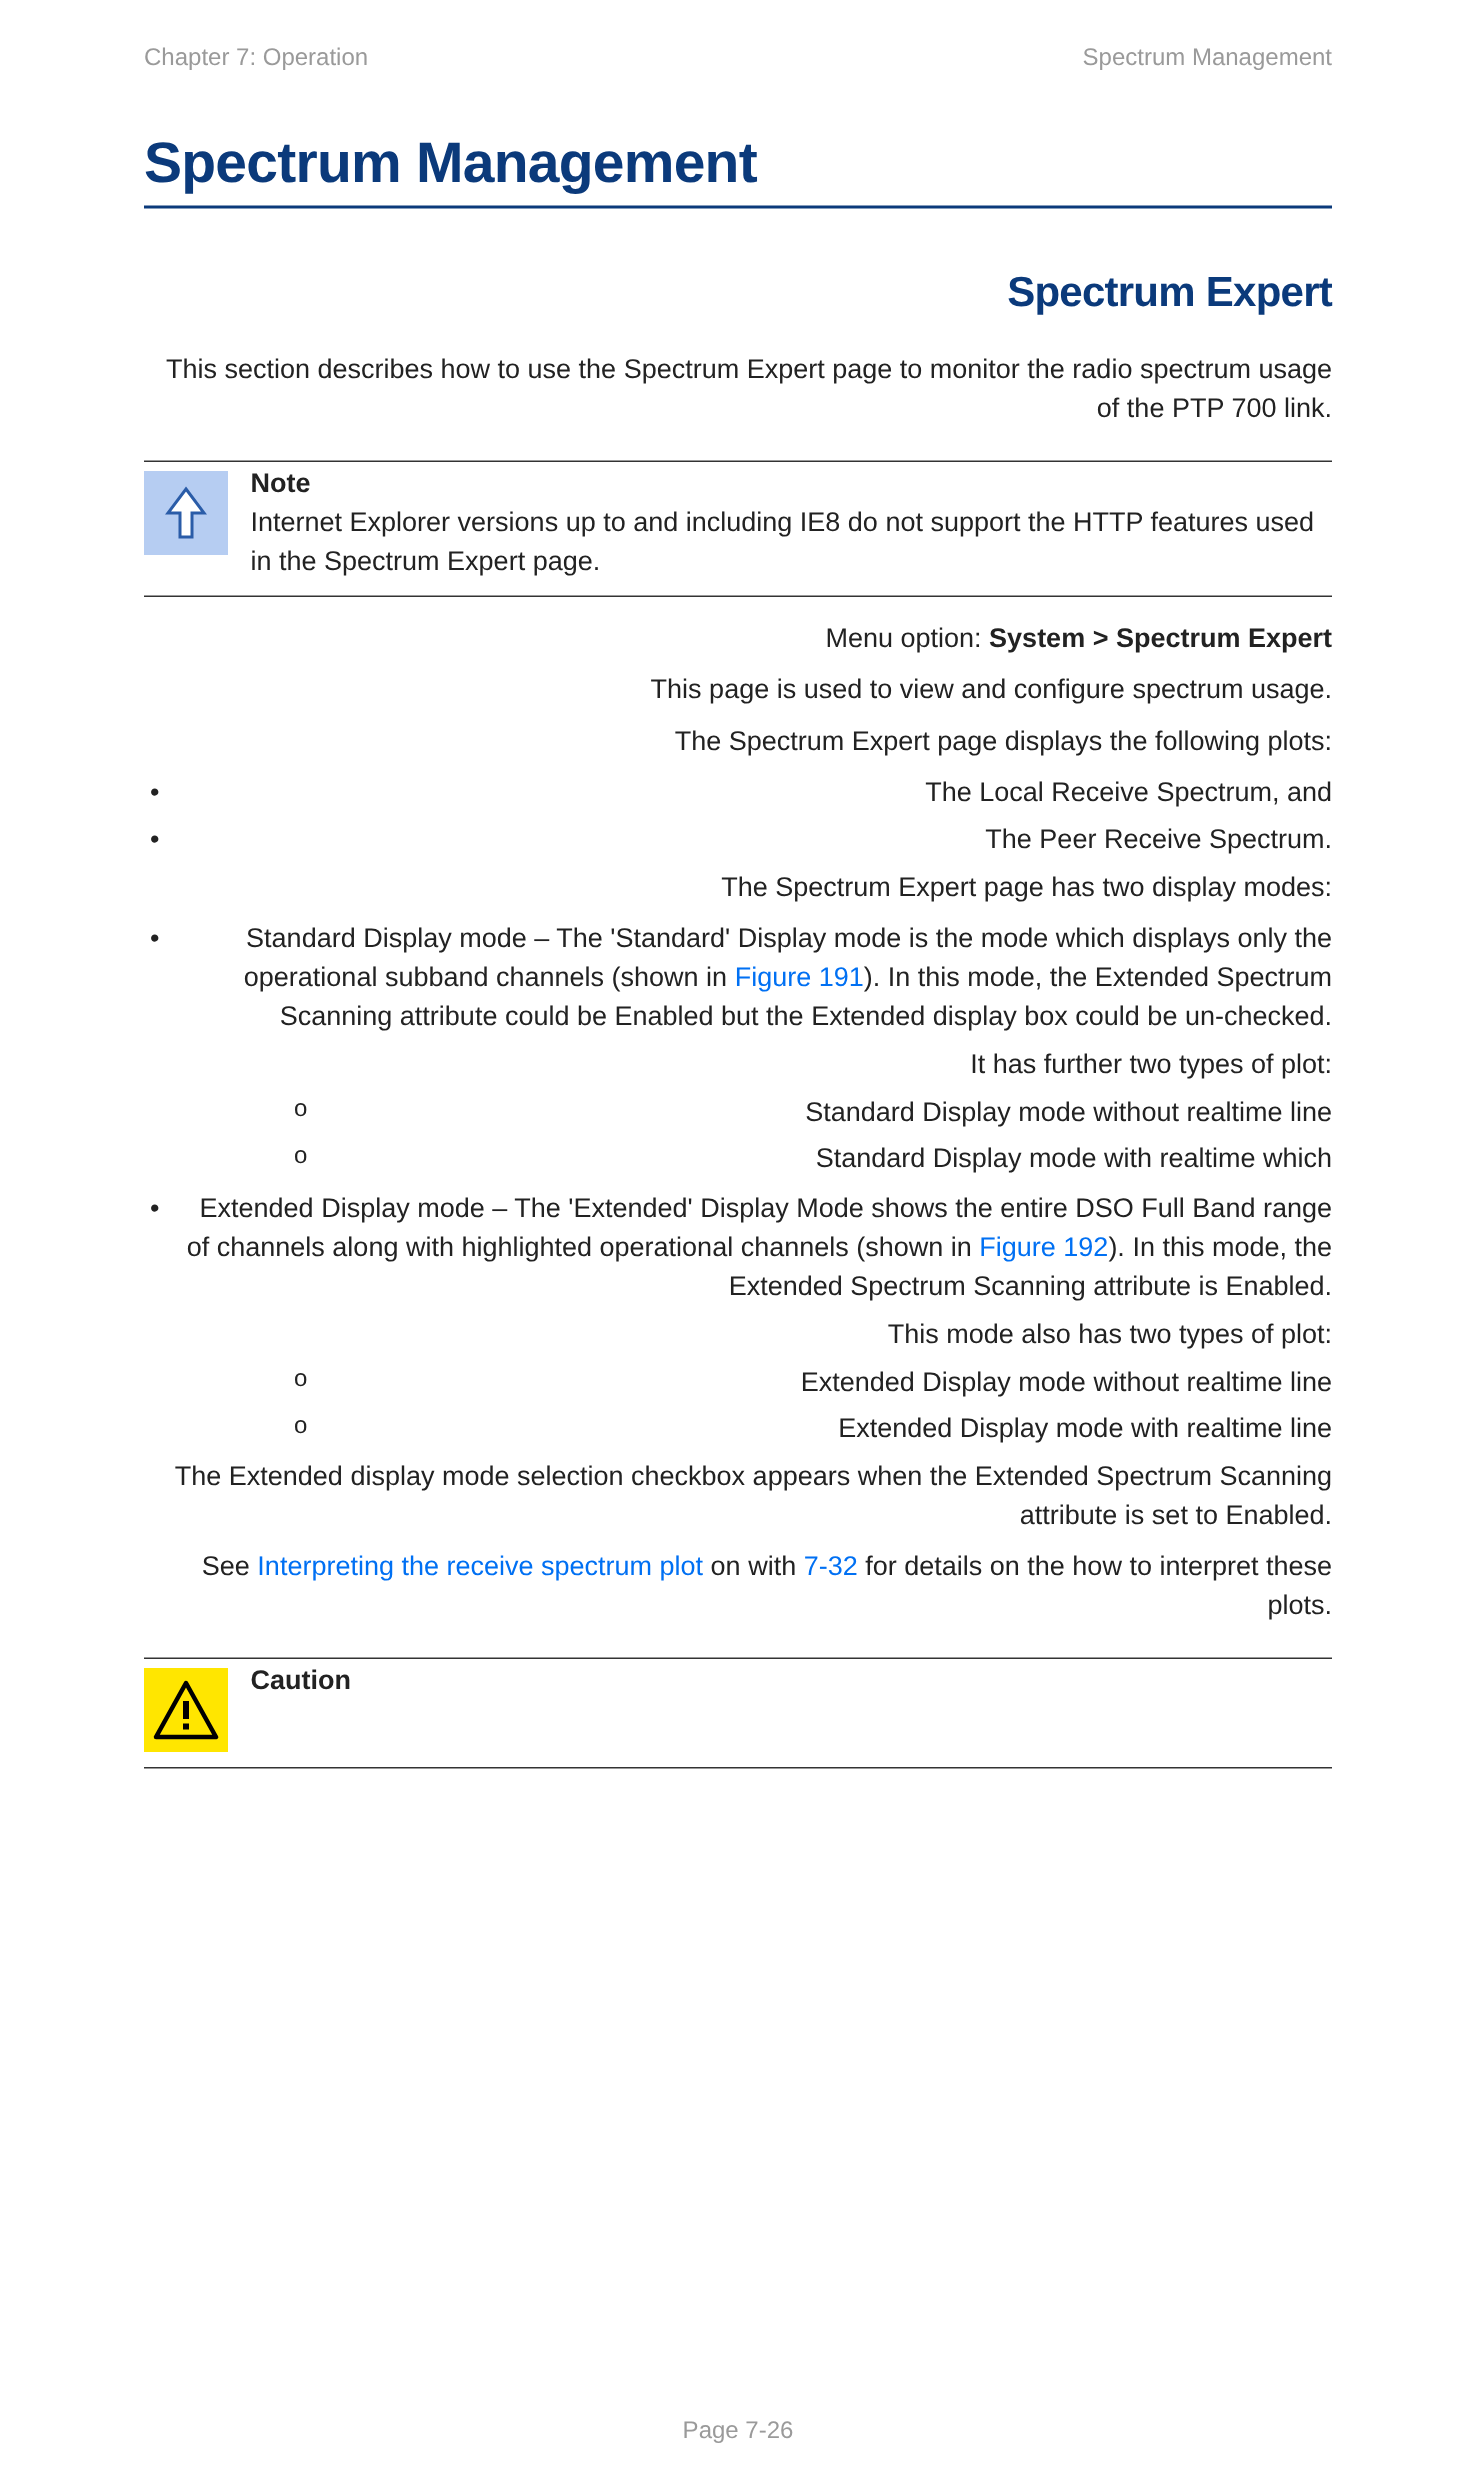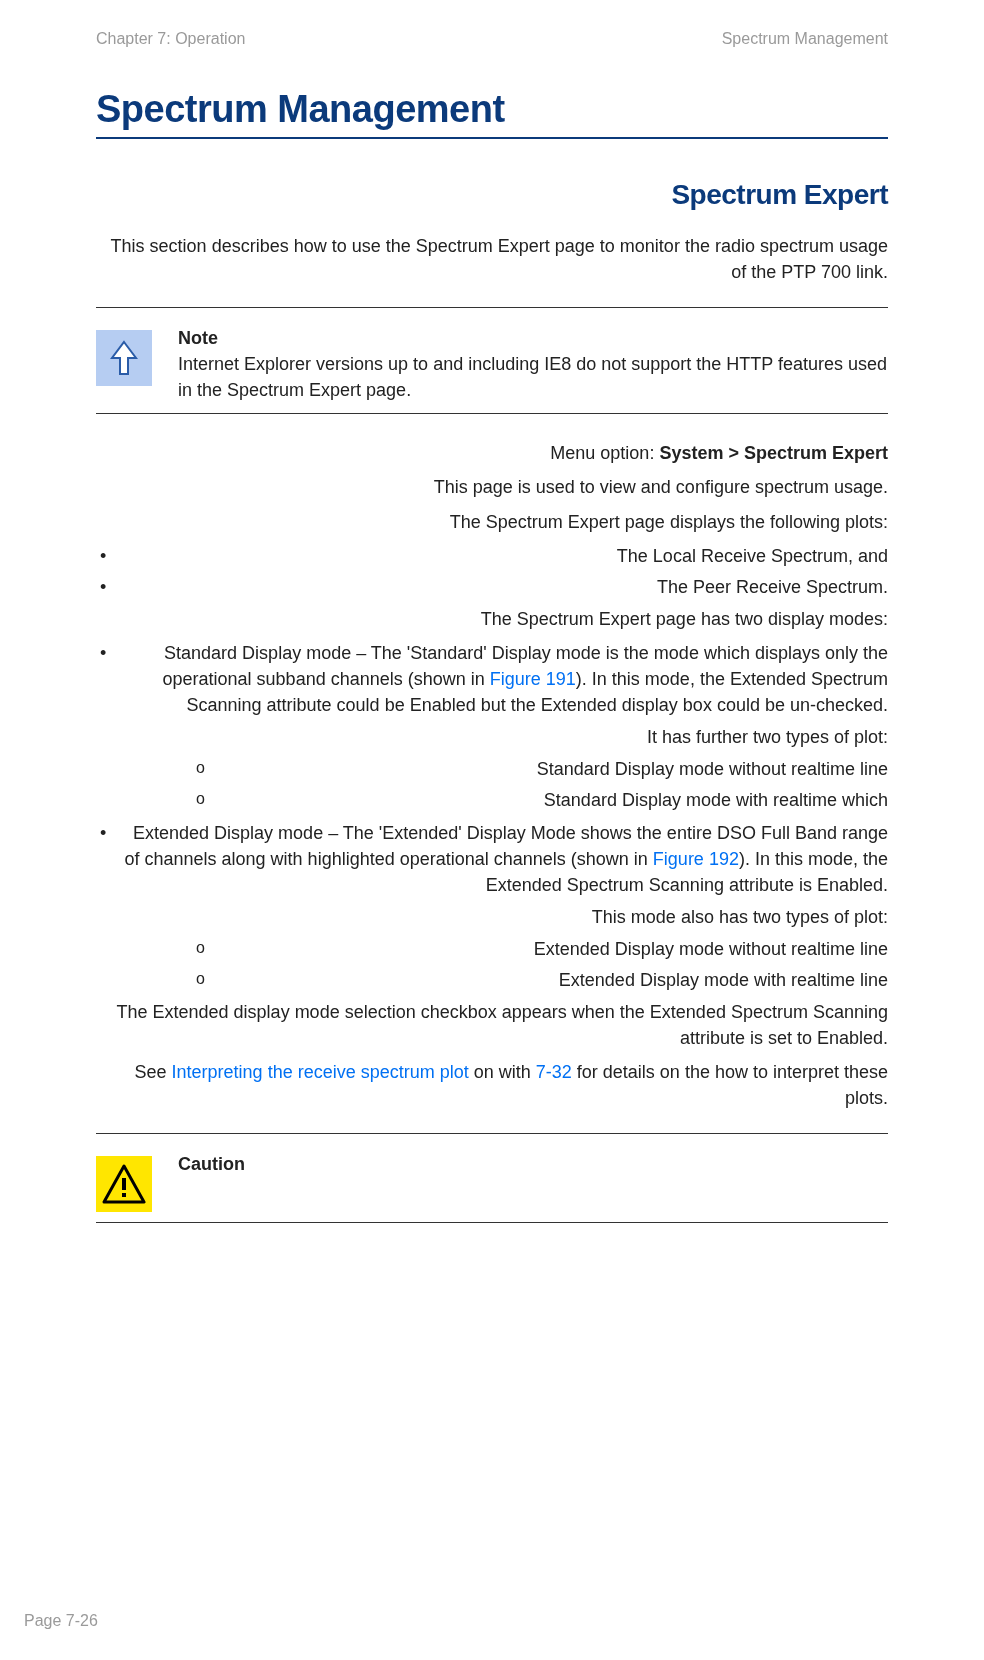--- a/index.html
+++ b/index.html
@@ -50,25 +50,25 @@
   p, li {
     font-size: 18px;
     line-height: 1.45;
     color: #222;
     text-align: right;
   }
   p { margin: 0 0 8px 0; }
   .boxed {
     border-top: 1px solid #333;
     border-bottom: 1px solid #333;
-    margin: 22px 0 26px 0;
+    margin: 22px 0 14px 0;
     display: flex;
     align-items: flex-start;
-    padding: 20px 0 10px 0;
-    gap: 26px;
+    padding: 4px 0 10px 0;
+    gap: 15px;
   }
   .note-icon, .caution-icon {
     width: 56px;
     height: 56px;
     flex: 0 0 56px;
     display: flex;
     align-items: center;
     justify-content: center;
     margin-top: 2px;
   }
@@ -132,20 +132,21 @@
   }
   .nested {
     padding-left: 26px;
     margin: 6px 0;
   }
   .footer {
     position: absolute;
     bottom: 30px;
     left: 0;
     right: 0;
+    text-align: center;
     color: #9a9a9a;
     font-size: 16px;
   }
 </style>
 </head>
 <body>
 
 <div class="page">
 
   <div class="header-row">

